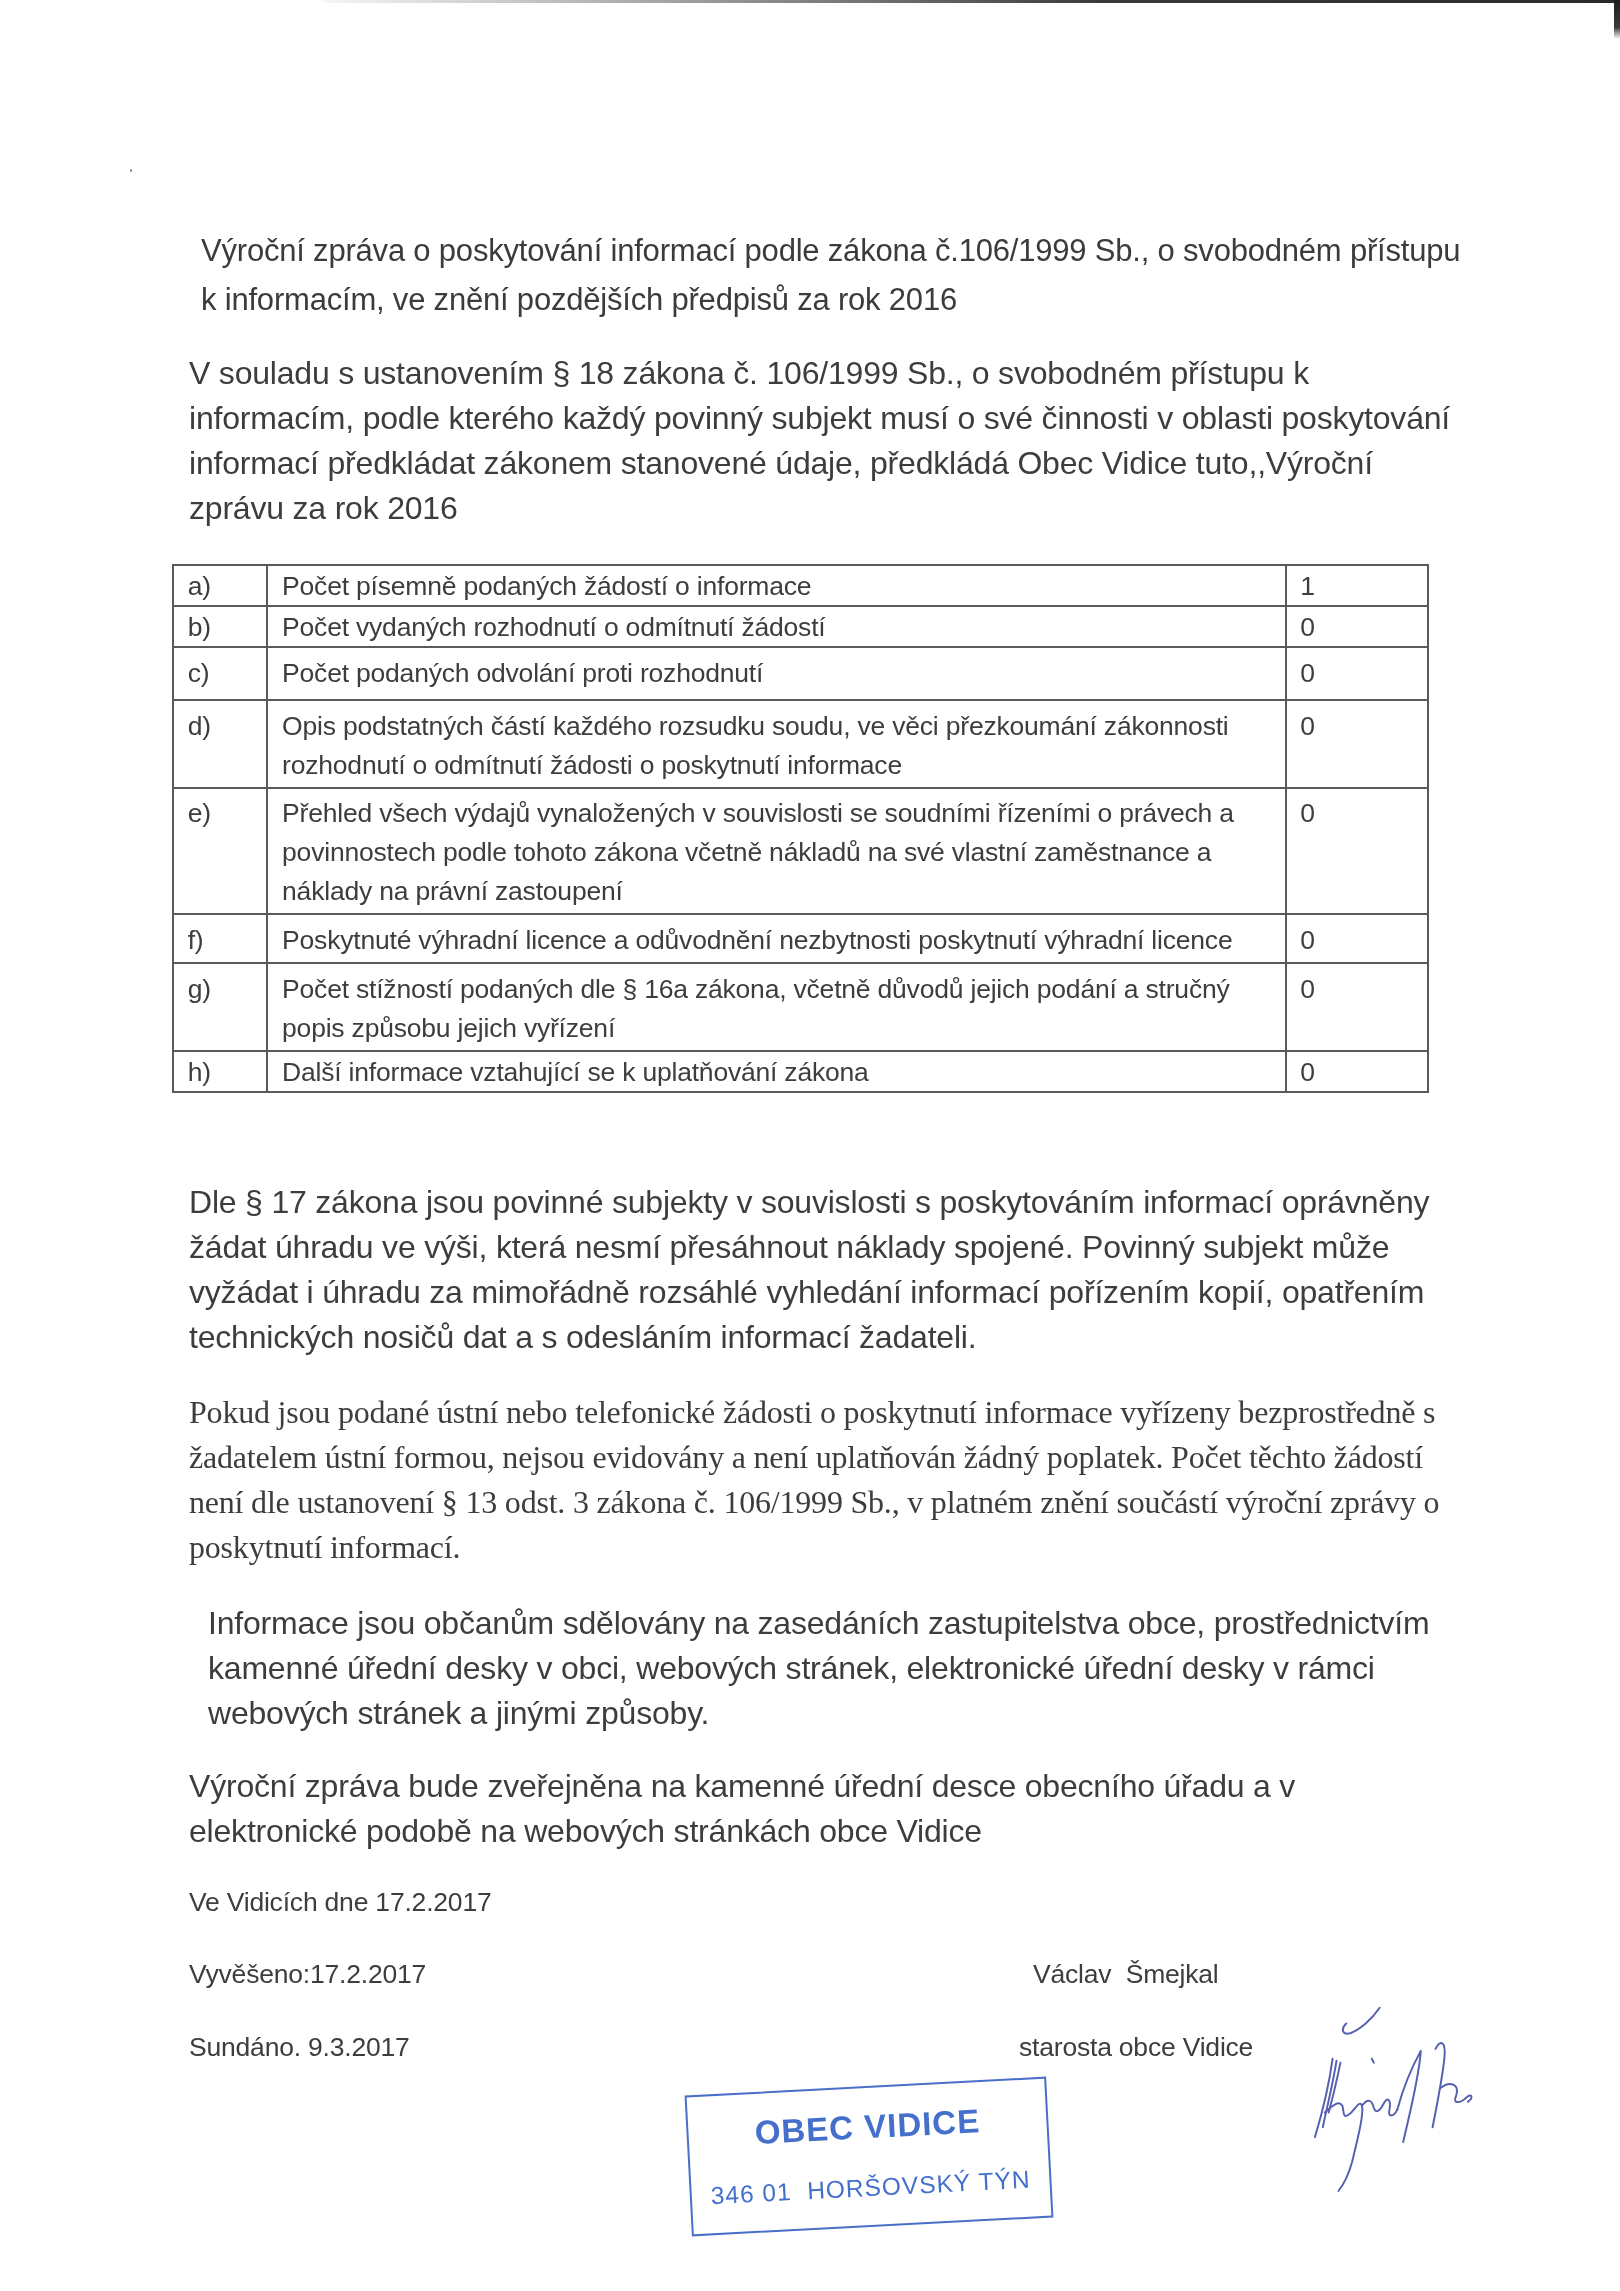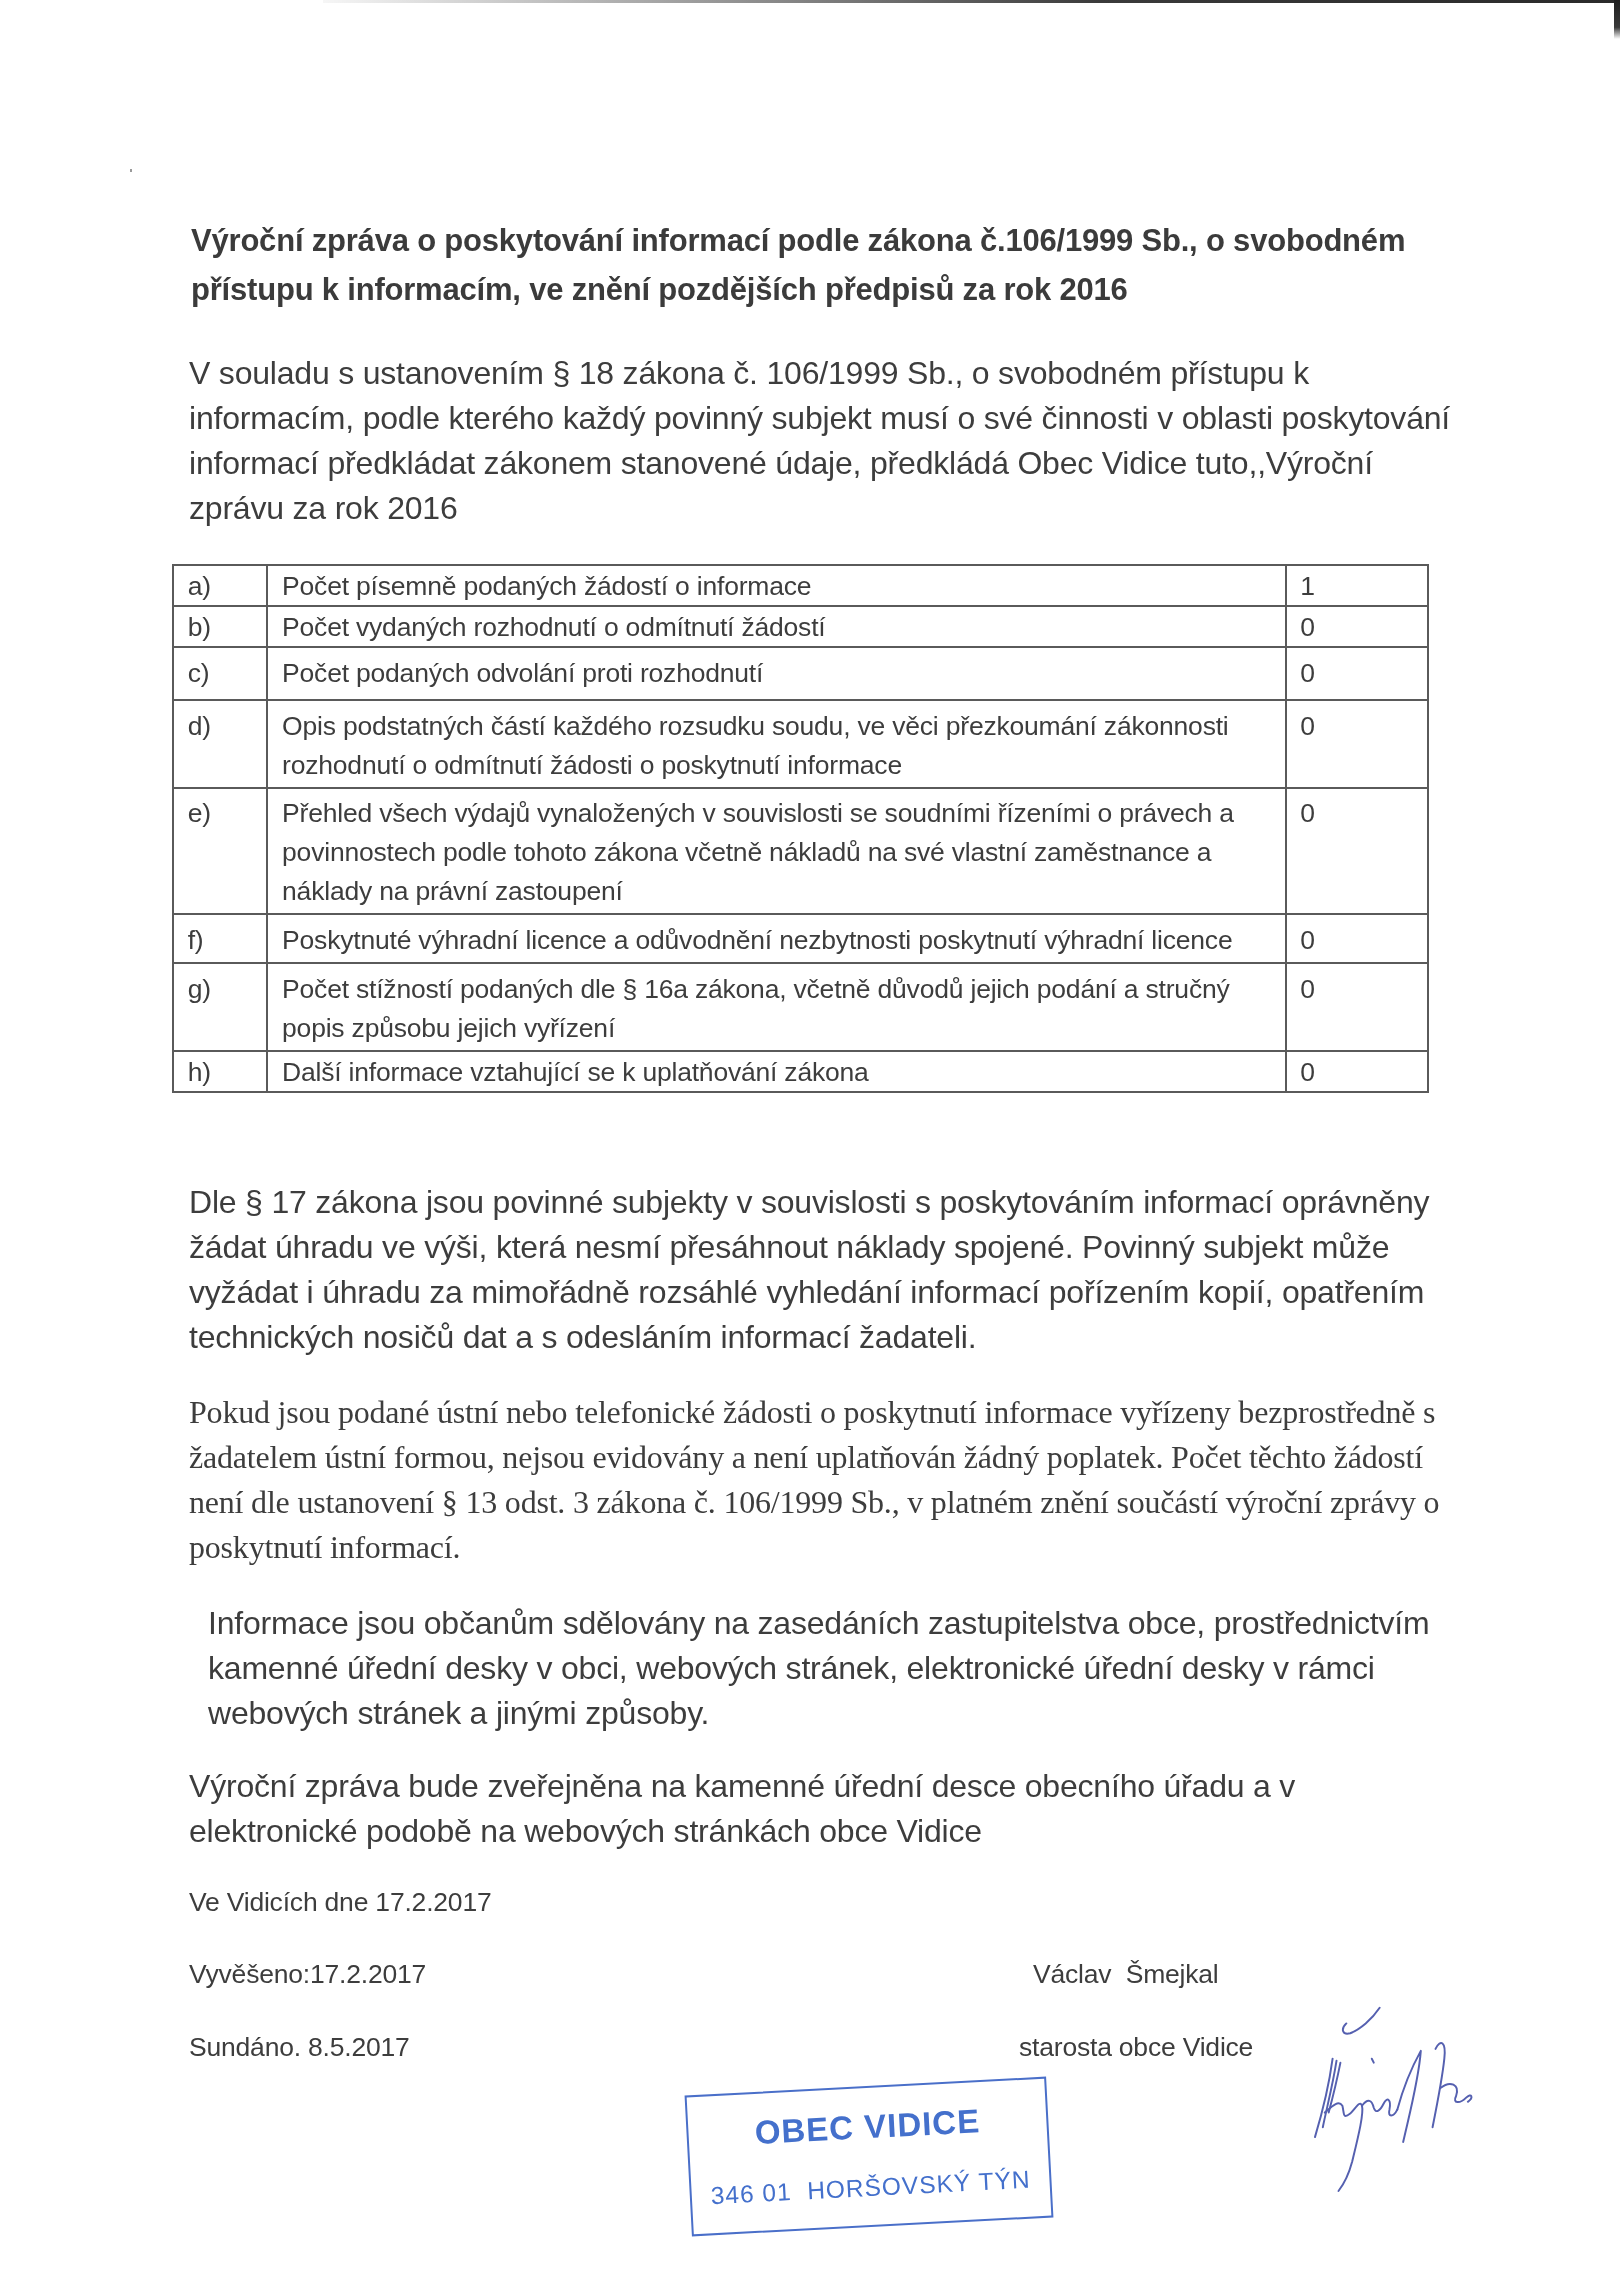--- a/index.html
+++ b/index.html
@@ -13,22 +13,22 @@
     background: linear-gradient(to right, rgba(80,80,80,0.05), #3a3a3a 60%, #2a2a2a);
   }
   .scan-corner {
     position: absolute; right: 0; top: 0; width: 5.9px; height: 39px;
     background: linear-gradient(to bottom, #1e1e1e, #3a3a3a 70%, rgba(60,60,60,0));
   }
   .speck { position: absolute; left: 130px; top: 169px; width: 2px; height: 2.9px; background: #9a9a9a; }
 
   .title {
     position: absolute; left: 189px; top: 214px; width: 1264px;
-    font-size: 31px; font-weight: bold; line-height: 49px; color: #3b3b3b;
-    margin: 2px; letter-spacing: -0.2px;
+    font-size: 31px; font-weight: normal; line-height: 49px; color: #3b3b3b;
+    margin: 12px; letter-spacing: -0.2px;
   }
   .para {
     position: absolute; left: 189px; width: 1264px;
     font-size: 32px; line-height: 45px; color: #3d3d3d; margin: 0;
     letter-spacing: -0.2px;
   }
   .intro { top: 351px; }
   .p1 { top: 1180px; }
   .p2 { top: 1390px; font-family: Liberation Serif, serif; }
   .p3 { top: 1601px; margin-left: 19px; }
@@ -120,21 +120,21 @@
   </tbody>
 </table>
 
 <p class="para p1">Dle § 17 zákona jsou povinné subjekty v souvislosti s poskytováním informací oprávněny žádat úhradu ve výši, která nesmí přesáhnout náklady spojené. Povinný subjekt může vyžádat i úhradu za mimořádně rozsáhlé vyhledání informací pořízením kopií, opatřením technických nosičů dat a s odesláním informací žadateli.</p>
 <p class="para p2">Pokud jsou podané ústní nebo telefonické žádosti o poskytnutí informace vyřízeny bezprostředně s žadatelem ústní formou, nejsou evidovány a není uplatňován žádný poplatek. Počet těchto žádostí není dle ustanovení § 13 odst. 3 zákona č. 106/1999 Sb., v platném znění součástí výroční zprávy o poskytnutí informací.</p>
 <p class="para p3">Informace jsou občanům sdělovány na zasedáních zastupitelstva obce, prostřednictvím kamenné úřední desky v obci, webových stránek, elektronické úřední desky v rámci webových stránek a jinými způsoby.</p>
 <p class="para p4">Výroční zpráva bude zveřejněna na kamenné úřední desce obecního úřadu a v elektronické podobě na webových stránkách obce Vidice</p>
 
 <div class="line date-line">Ve Vidicích dne 17.2.2017</div>
 <div class="line posted-line">Vyvěšeno:17.2.2017</div>
-<div class="line removed-line">Sundáno. 8.5.2017</div>
+<div class="line removed-line">Sundáno. 9.3.2017</div>
 <div class="line signer-name" style="white-space:pre">Václav  Šmejkal</div>
 <div class="line signer-role">starosta obce Vidice</div>
 
 <div class="stamp">
   <div class="s1">OBEC VIDICE</div>
   <div class="s2" style="white-space:pre">346 01  HORŠOVSKÝ TÝN</div>
 </div>
 
 <svg class="signature" viewBox="0 0 250 210" fill="none" stroke="#5560b0" stroke-width="2" stroke-linecap="round">
   <path d="M118 18 C110 30 98 40 88 44 C80 46 78 40 84 34"></path>

